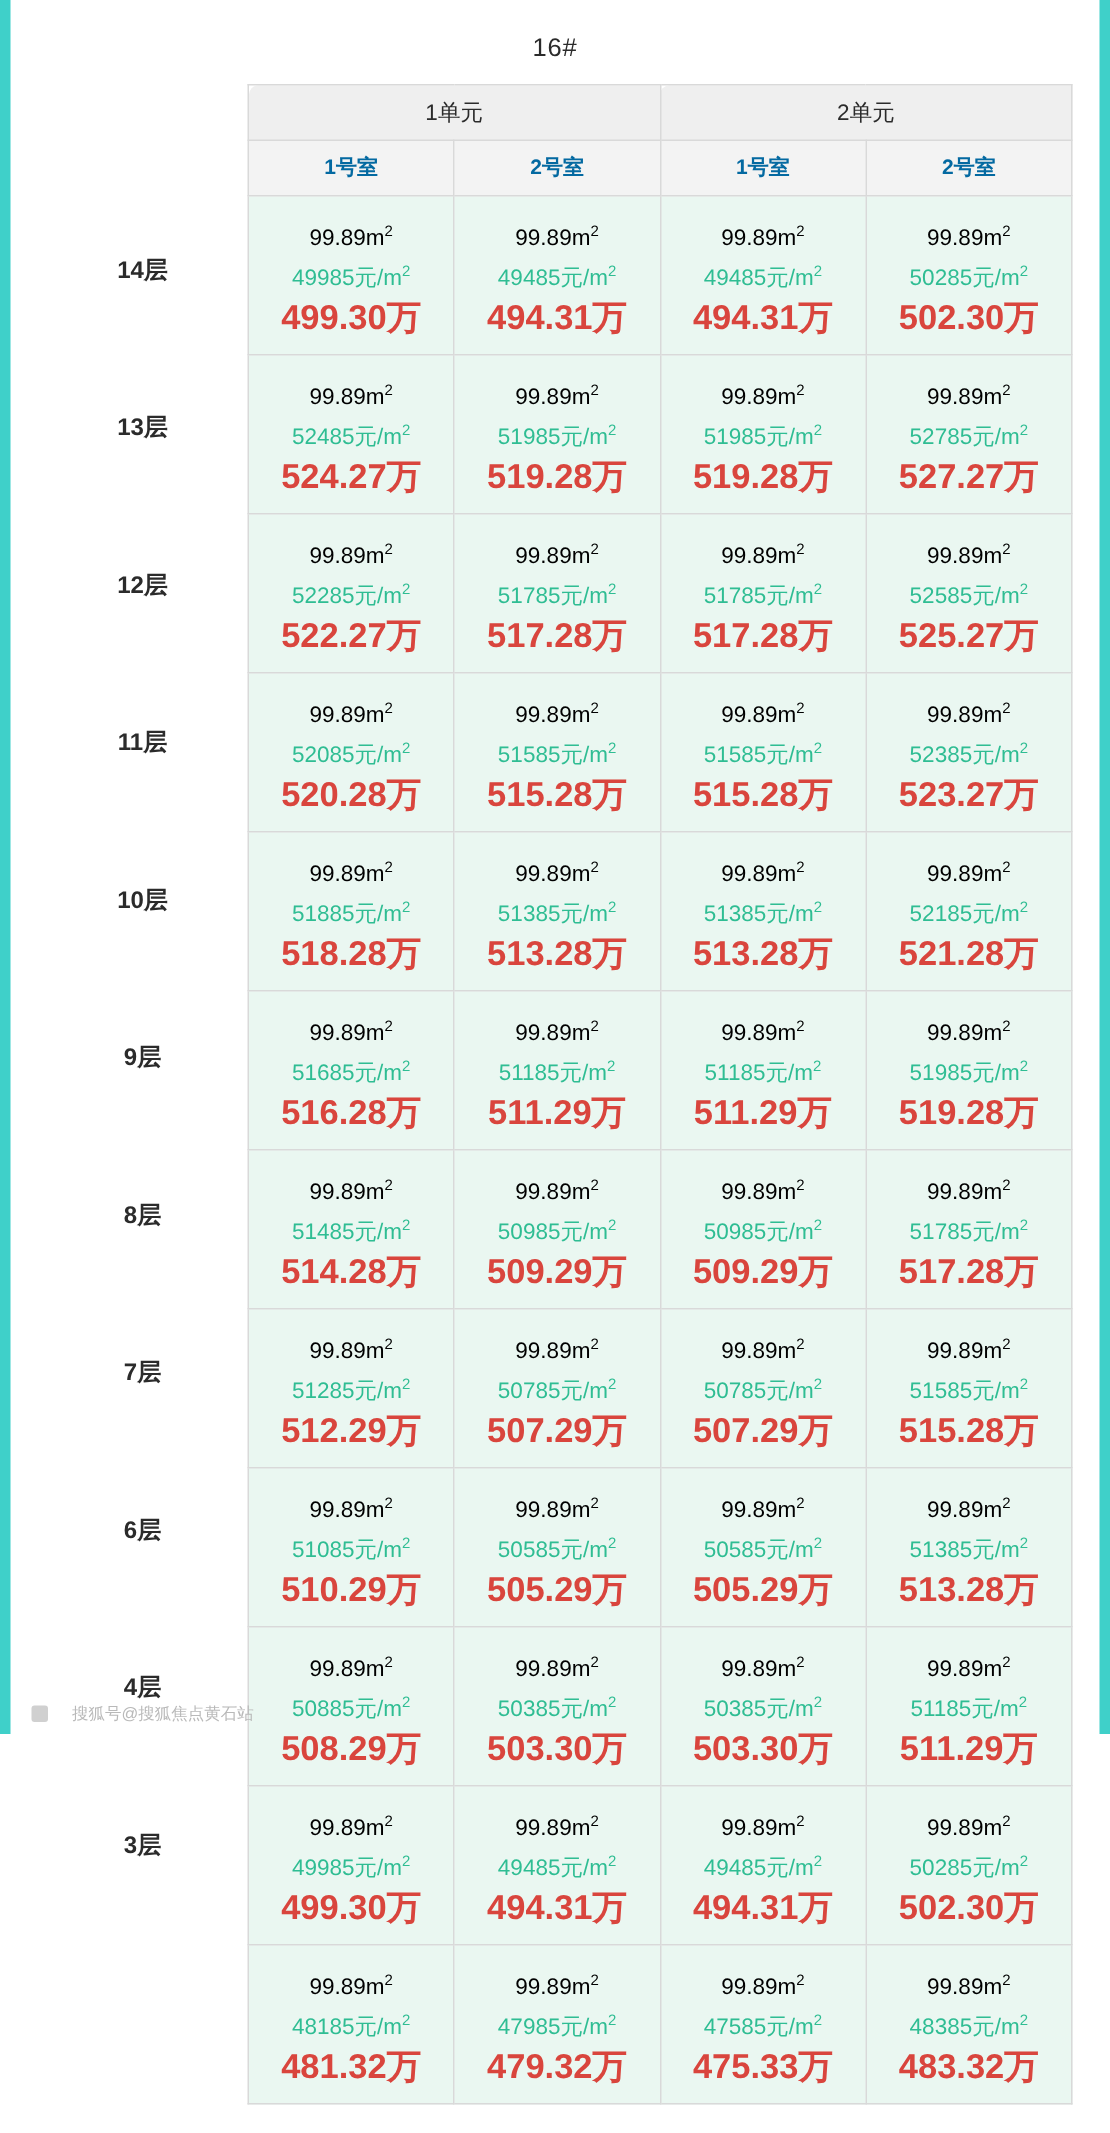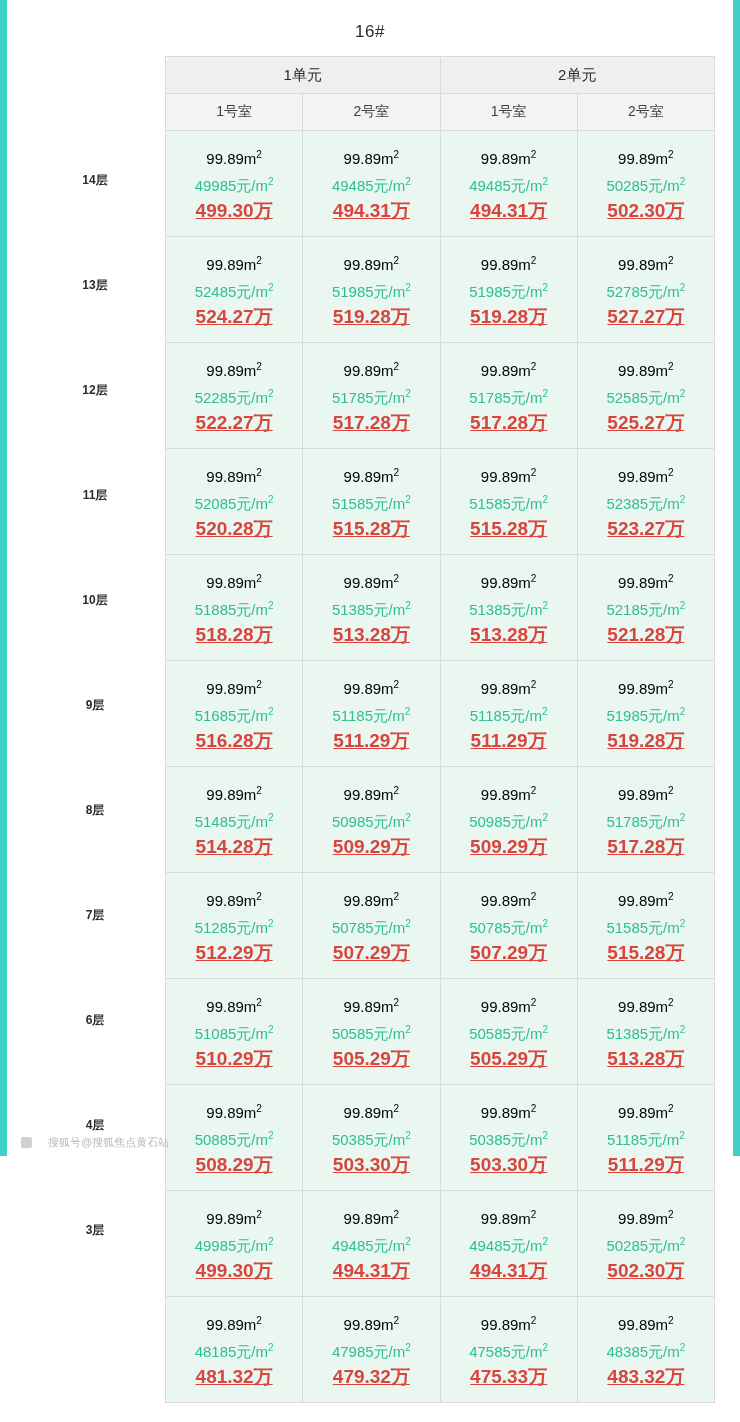--- a/index.html
+++ b/index.html
@@ -48,51 +48,50 @@
     font-size: 15px;
     color: #2b2b2b;
     font-weight: normal;
     border-top-left-radius: 6px;
     margin-left: 48px;
   }
   .room-head {
     background: #f3f3f3;
     height: 36px;
     font-size: 14px;
-    color: #404040;
-    font-weight: normal;
+    color: #0369a1;
+    font-weight: bold;
   }
   .cell {
     background: #eaf7f1;
     height: 105px;
     padding: 4px 0;
   }
   .cell .area {
     font-size: 15px;
     color: #000000;
     line-height: 22px;
   }
   .cell .unitprice {
     font-size: 15px;
     color: #2fbd93;
     line-height: 24px;
   }
   .cell .total {
-    font-size: 19px;
+    font-size: 23px;
     color: #d9453d;
     font-weight: bold;
     line-height: 26px;
-    text-decoration: underline;
   }
   .floor-cellmark {
     height: 105px;
     display: flex;
     align-items: center;
     justify-content: center;
-    font-size: 12px;
+    font-size: 16px;
     font-weight: bold;
     color: #2b2b2b;
   }
   .layout {
     display: flex;
     margin: 0 auto;
     width: 690px;
   }
   .left-floors {
     width: 140px;

